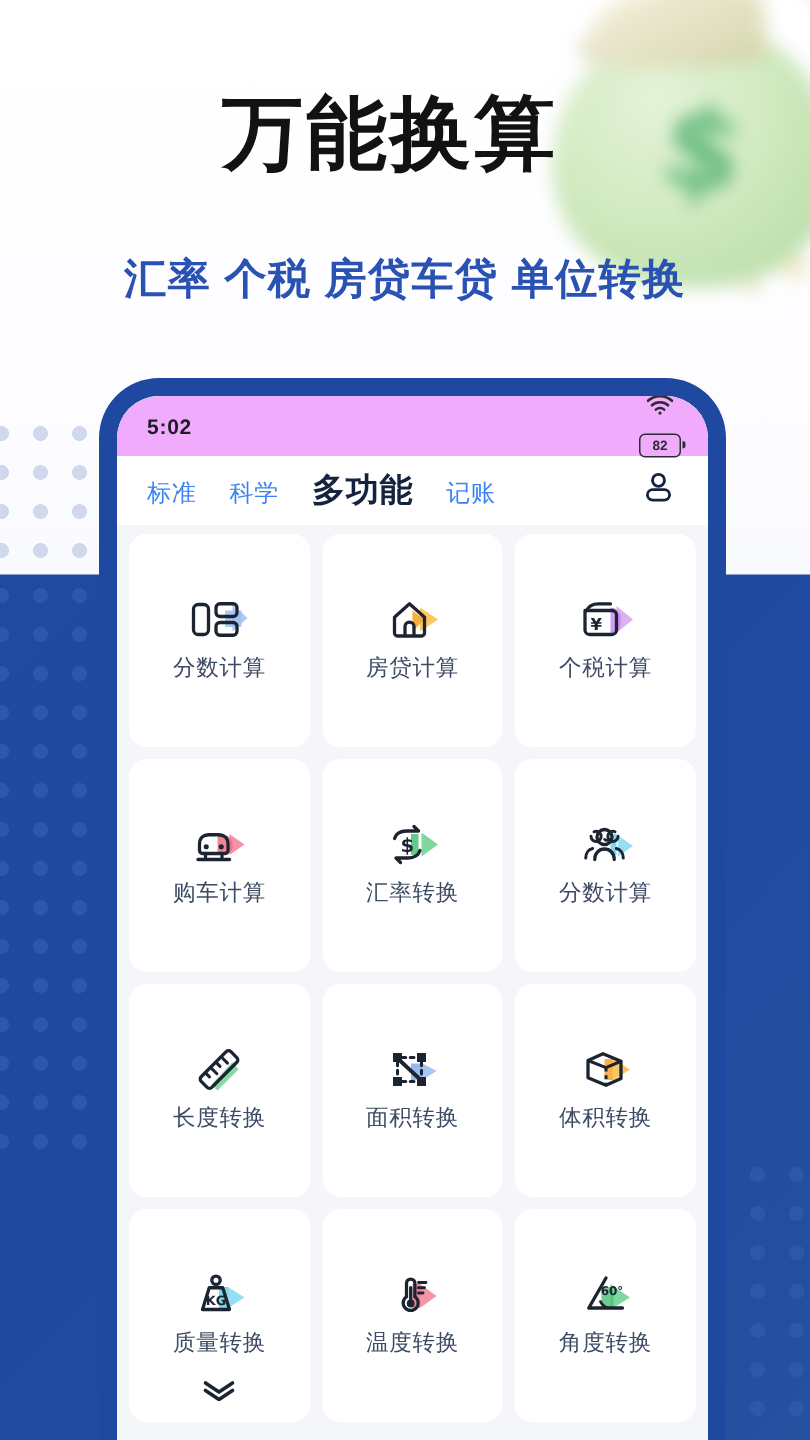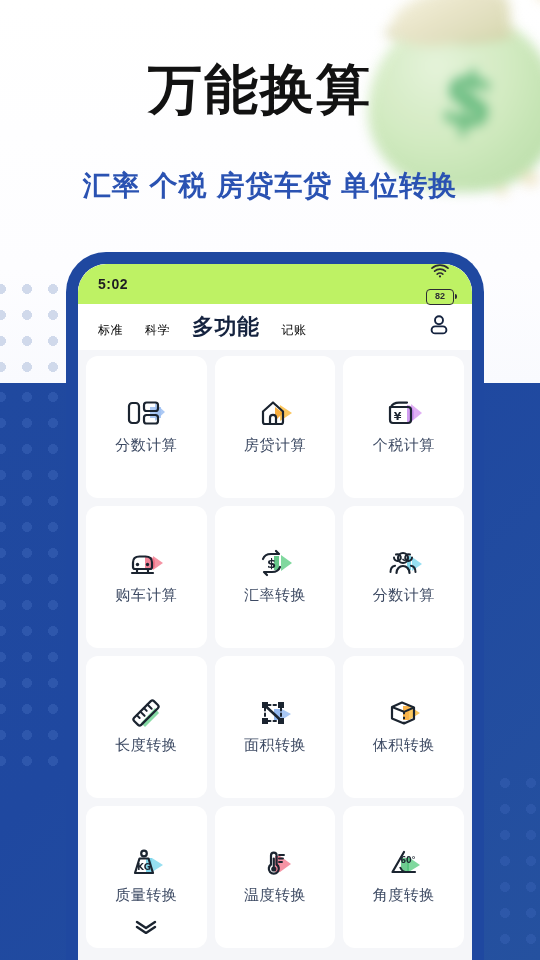--- a/index.html
+++ b/index.html
@@ -151,21 +151,21 @@
     left: 0; top: 0;
     right: 0; bottom: 0;
     background: #f5f6f9;
     border-radius: 28px 28px 0 0;
     overflow: hidden;
   }
 
   
   .statusbar {
     height: 40px;
-    background: #bef264;
+    background: #f0abfc;
     display: flex;
     align-items: center;
     justify-content: space-between;
     padding: 0 18px 0 20px;
     box-sizing: border-box;
   }
   .status-time {
     font-size: 14px;
     font-weight: bold;
     color: #1d1d22;
@@ -210,22 +210,22 @@
     padding: 0 18px 0 20px;
     box-sizing: border-box;
   }
   .tabs {
     display: flex;
     align-items: baseline;
     gap: 22px;
     flex: 1;
   }
   .tab {
-    font-size: 12px;
-    color: #000000;
+    font-size: 16px;
+    color: #3b82f6;
     letter-spacing: .5px;
     white-space: nowrap;
   }
   .tab.active {
     font-size: 22px;
     font-weight: bold;
     color: #15233f;
   }
   .avatar-btn {
     width: 30px; height: 30px;

